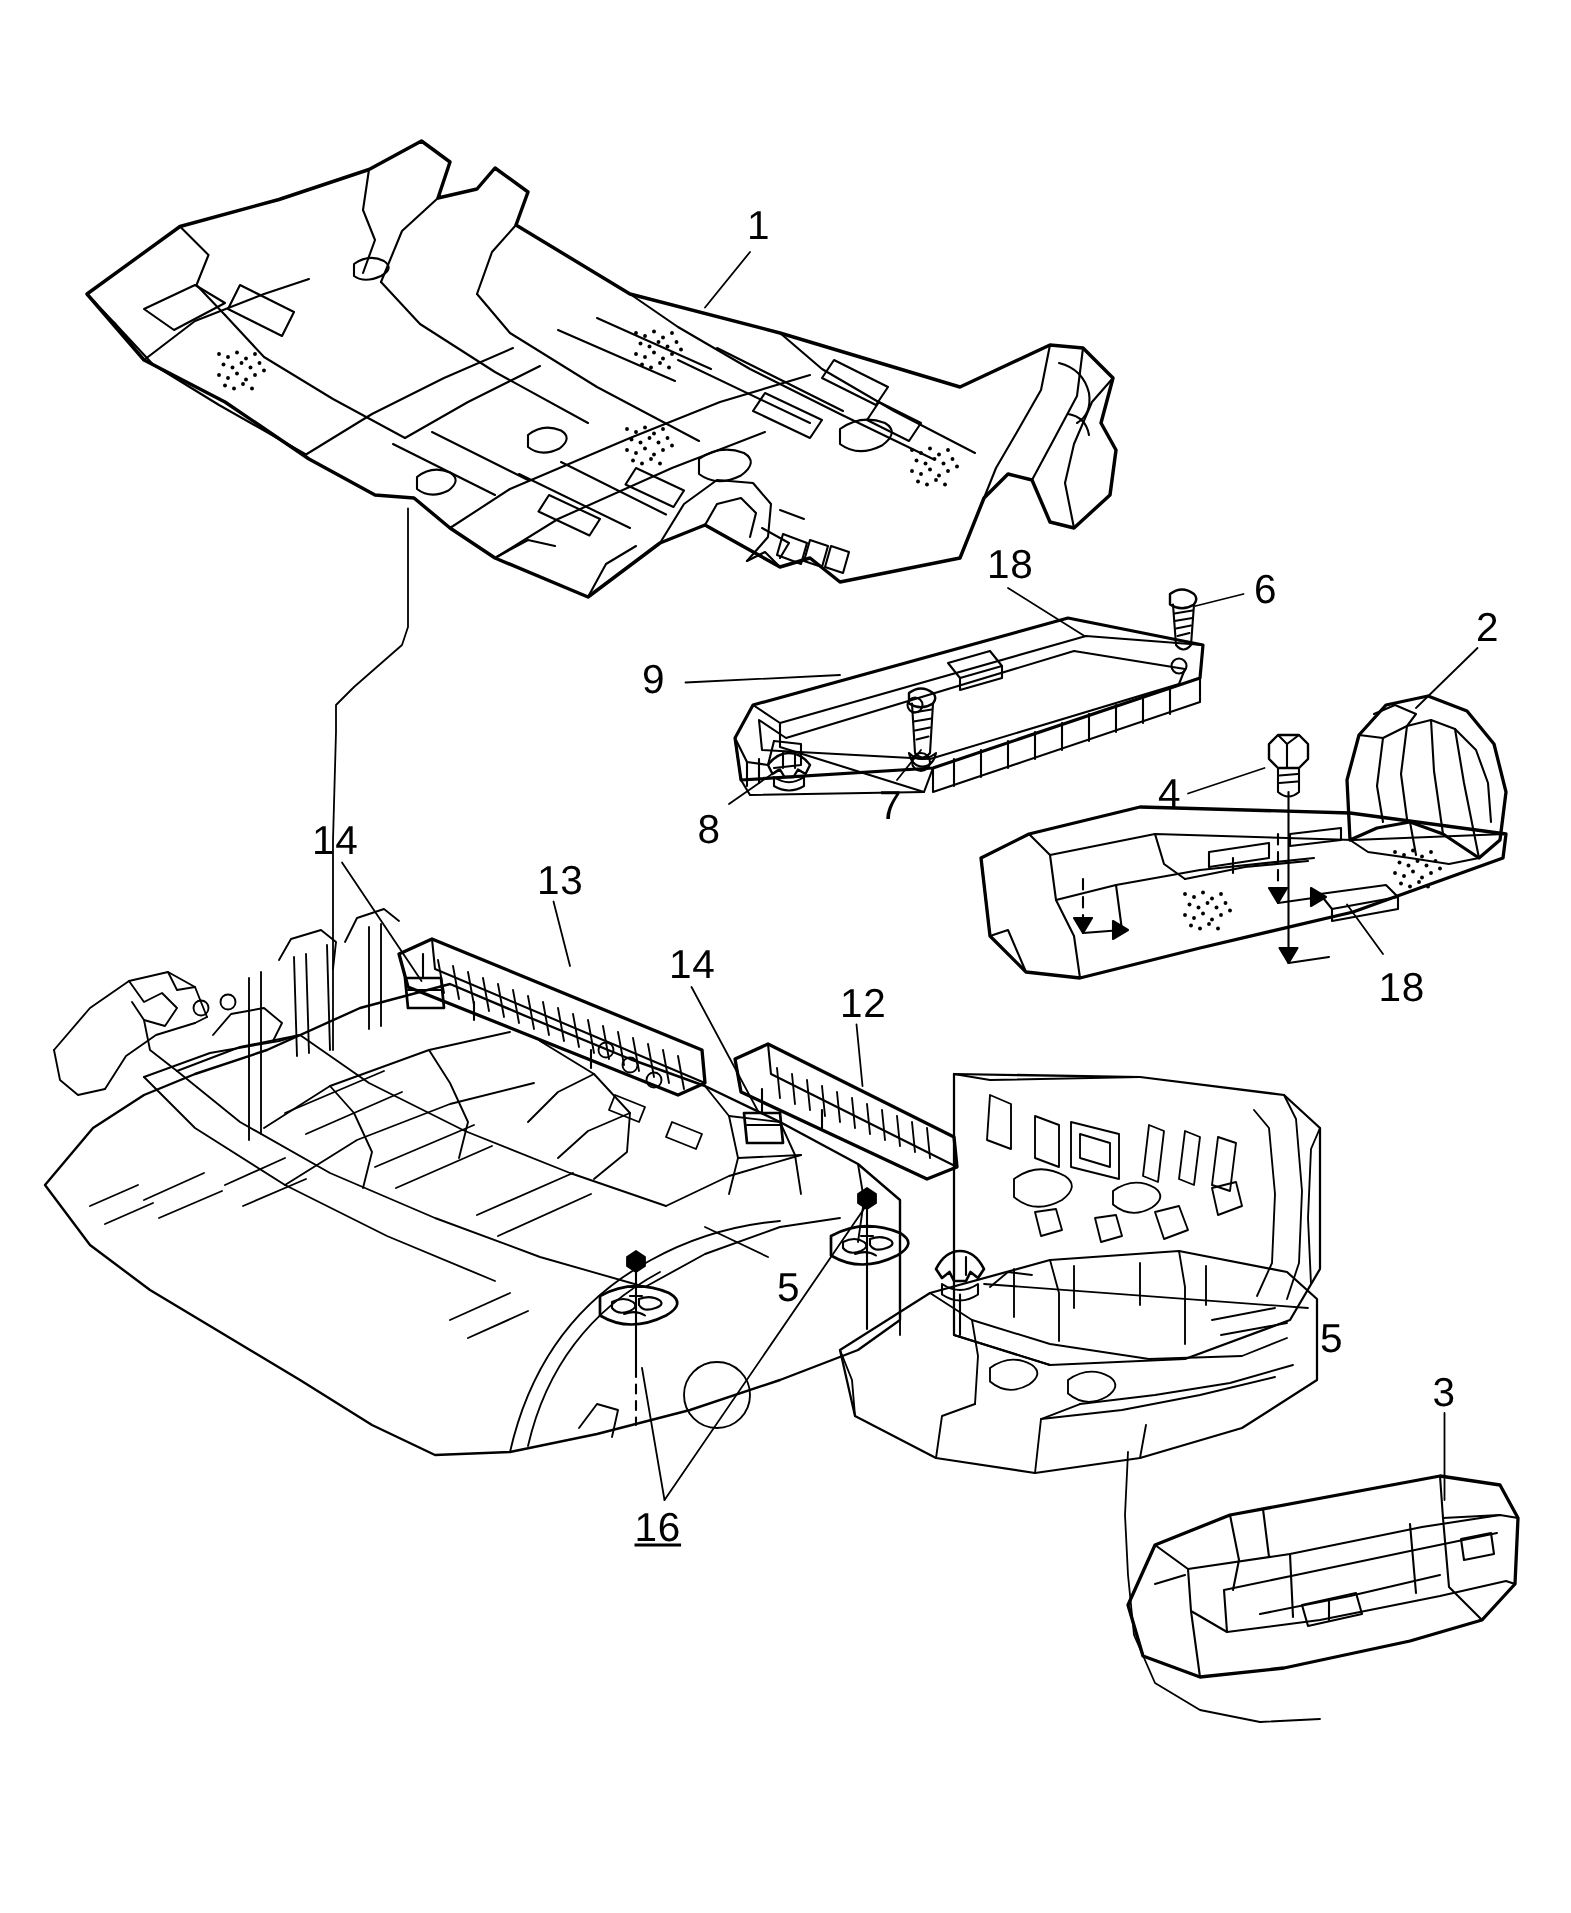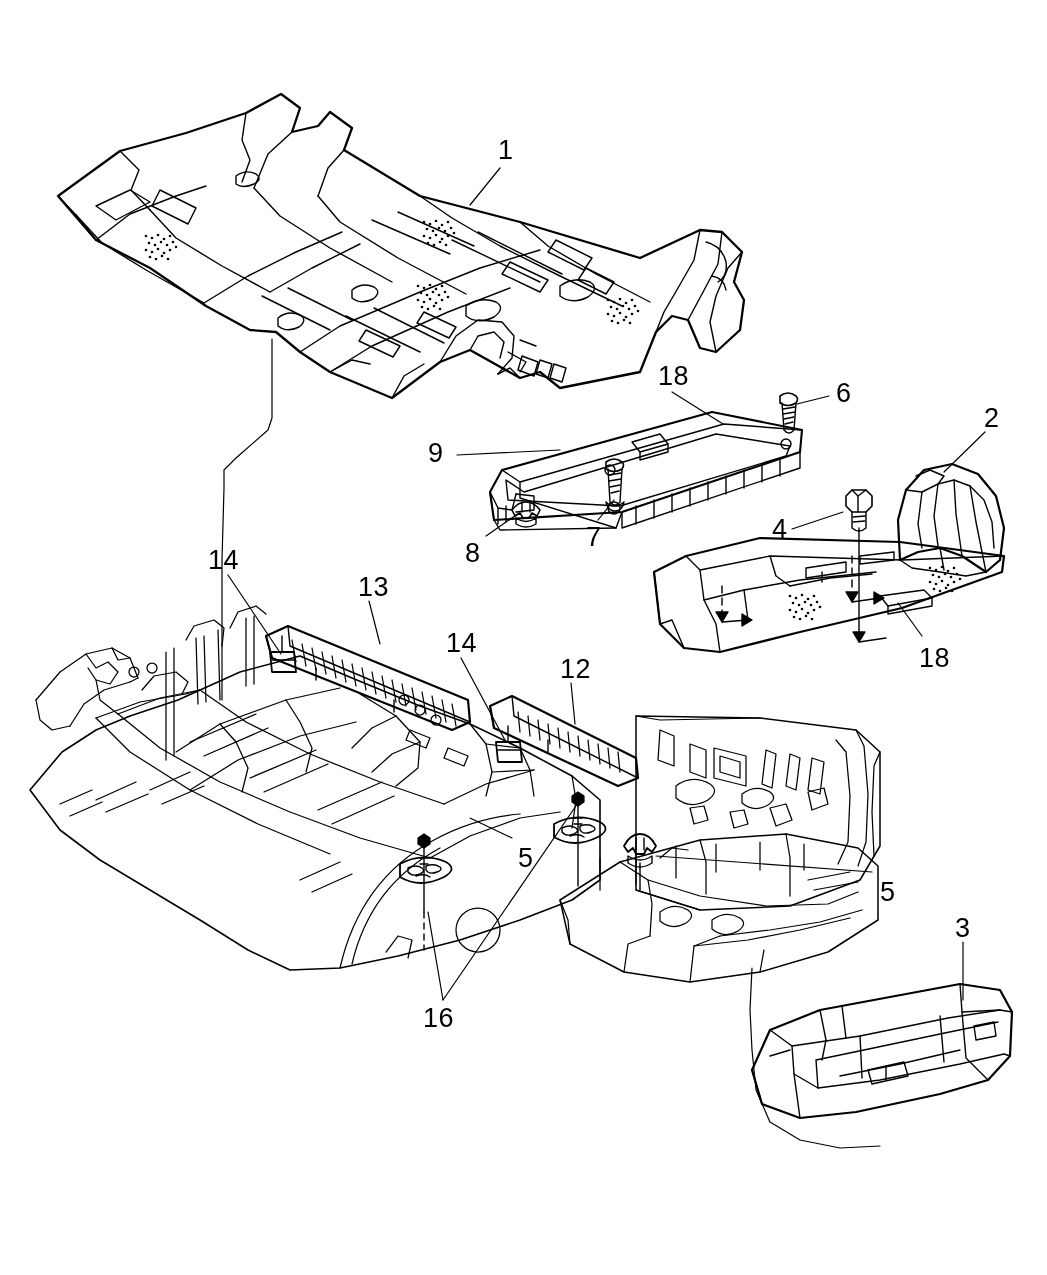--- a/index.html
+++ b/index.html
@@ -530,15 +530,15 @@
   <div class="callout" style="left:465px;top:540px;">8</div>
   <div class="callout" style="left:586px;top:524px;">7</div>
   <div class="callout" style="left:208px;top:547px;">14</div>
   <div class="callout" style="left:358px;top:574px;text-align:right;">13</div>
   <div class="callout" style="left:446px;top:630px;">14</div>
   <div class="callout" style="left:560px;top:656px;">12</div>
   <div class="callout" style="left:919px;top:645px;">18</div>
   <div class="callout" style="left:518px;top:845px;">5</div>
   <div class="callout" style="left:880px;top:879px;">5</div>
   <div class="callout" style="left:955px;top:915px;">3</div>
-  <div class="callout" style="left:423px;top:1005px;">16</div>
+  <div class="callout" style="left:423px;top:1005px;text-decoration:underline;">16</div>
 
 </div>
 
 </body></html>

